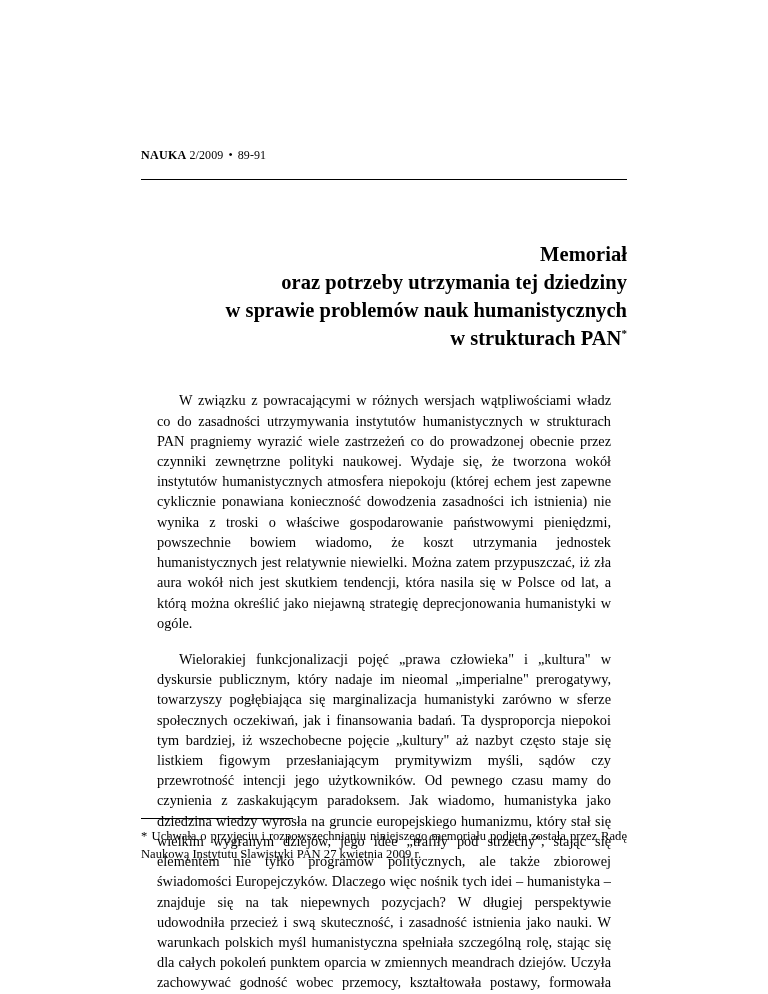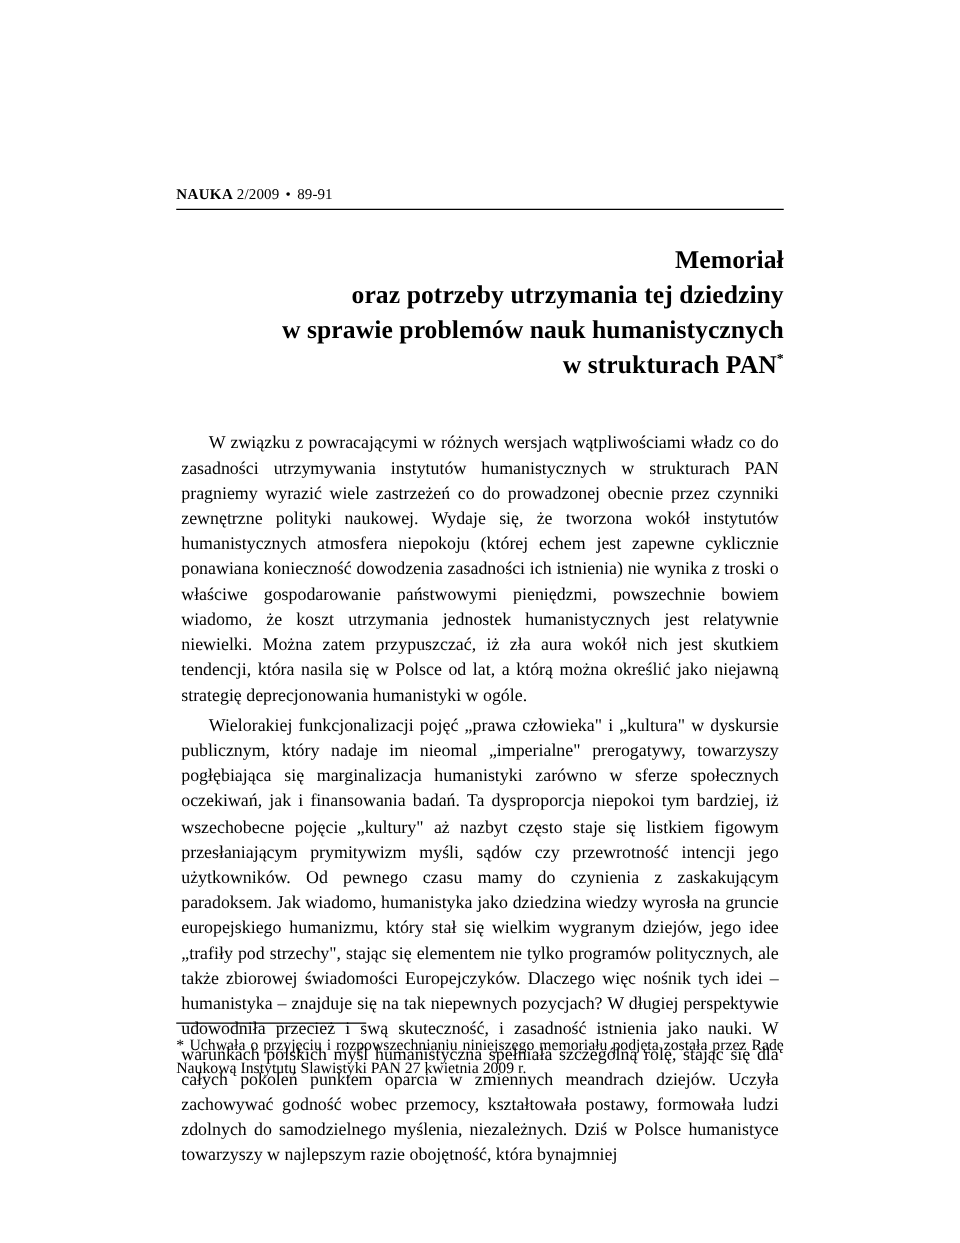--- a/index.html
+++ b/index.html
@@ -23,42 +23,42 @@
   }
   .content {
     position: absolute;
     left: 141px;
     top: 148px;
     width: 486px;
   }
   .running-head {
     font-size: 11.5px;
     letter-spacing: 0.1px;
-    padding-bottom: 4px;
+    padding-bottom: 16px;
     border-bottom: 1px solid #000;
     white-space: nowrap;
   }
   .running-head .journal {
     font-weight: bold;
     font-size: 12px;
     letter-spacing: 0.3px;
   }
   .running-head .issue {
     font-size: 12px;
   }
   .running-head .sep {
     font-size: 12px;
     padding: 0 2px;
   }
   .running-head .pages {
     font-size: 12px;
   }
 
   .title-block {
-    margin-top: 26px;
+    margin-top: 60px;
     text-align: right;
     font-weight: bold;
     font-size: 20.5px;
     line-height: 1.37;
     letter-spacing: 0.05px;
   }
   .title-line {
     display: block;
     white-space: nowrap;
   }
@@ -71,21 +71,21 @@
 
   .body-text {
     margin-top: 38px;
     font-size: 14.3px;
     line-height: 1.415;
     text-align: justify;
     text-justify: inter-word;
     hyphens: manual;
   }
   .body-text p {
-    margin: 4px;
+    margin: 16px;
     text-indent: 22px;
   }
 
   .footnote-wrap {
     position: absolute;
     left: 141px;
     top: 818px;
     width: 486px;
   }
   .footnote-rule {

